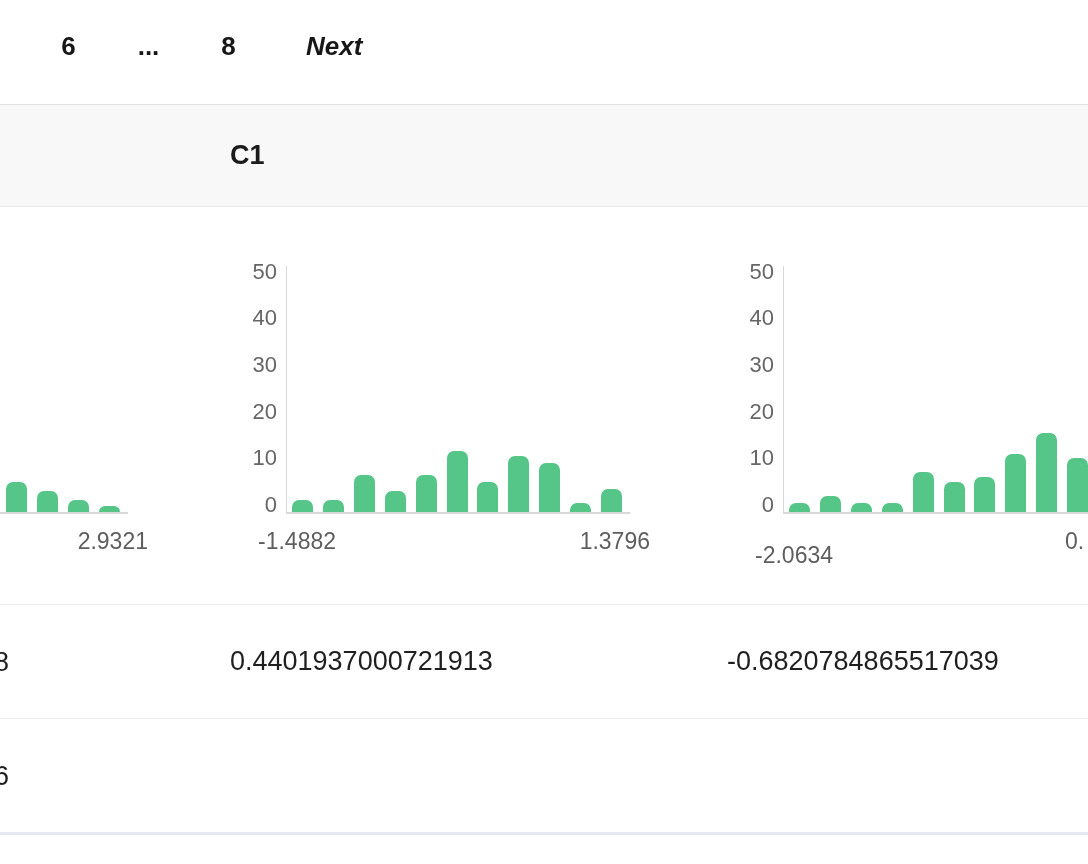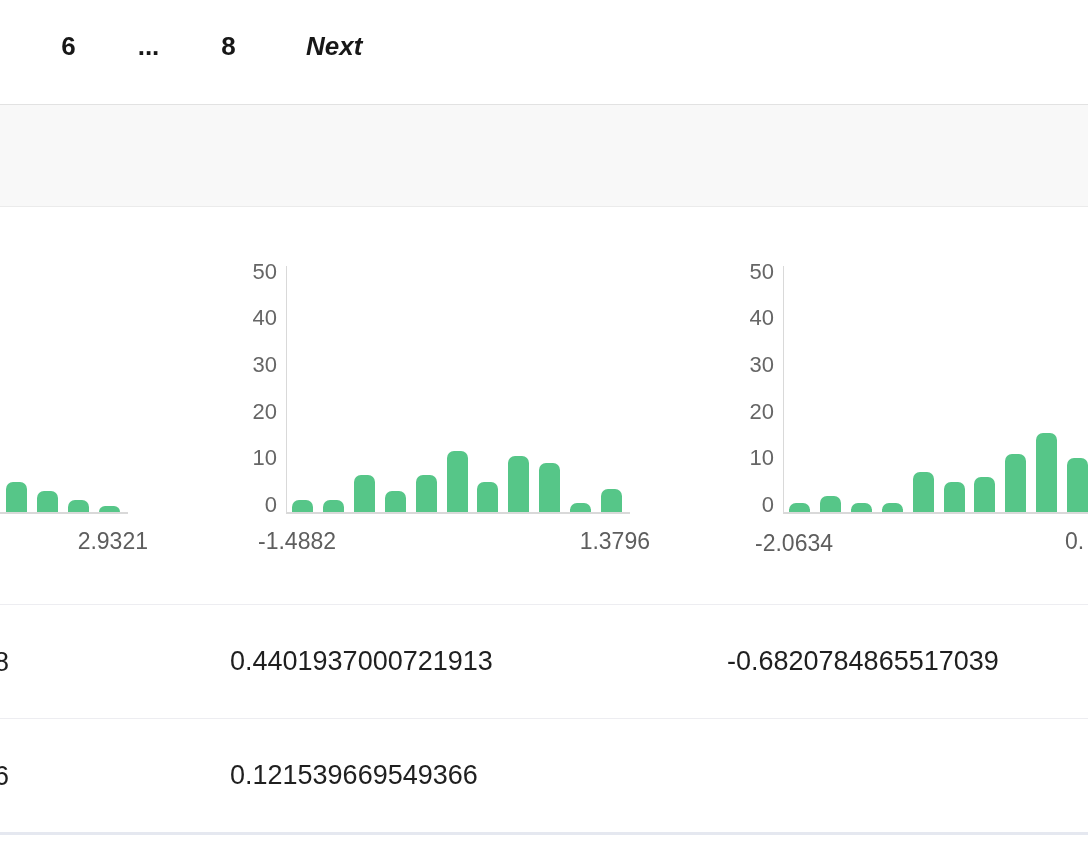--- a/index.html
+++ b/index.html
@@ -57,20 +57,21 @@
 
   <div class="pagination">
     <button class="pg-item">6</button>
     <button class="pg-item">...</button>
     <button class="pg-item">8</button>
     <button class="pg-item pg-next">Next</button>
   </div>
 
   <div class="header-row">
     <div class="col-left"></div>
+    <div class="col-main">C1</div>
   </div>
 
   <div class="chart-row">
     <div class="chart" style="left:-287px">
         <div class="axis-h" style="left: 71px; top: 305px; width: 344px;"></div>
         <div class="bar" style="left: 293px; top: 275px; height: 30px;"></div>
         <div class="bar" style="left: 324px; top: 284px; height: 21px;"></div>
         <div class="bar" style="left: 355px; top: 293px; height: 12px;"></div>
         <div class="bar" style="left: 386px; top: 299px; height: 6px;"></div>
         <div class="xlabel right" style="left: 215px; top: 323px;">2.9321</div>
@@ -110,35 +111,34 @@
         <div class="bar" style="left: 82px; top: 296px; height: 9px;"></div>
         <div class="bar" style="left: 113px; top: 289px; height: 16px;"></div>
         <div class="bar" style="left: 144px; top: 296px; height: 9px;"></div>
         <div class="bar" style="left: 175px; top: 296px; height: 9px;"></div>
         <div class="bar" style="left: 206px; top: 265px; height: 40px;"></div>
         <div class="bar" style="left: 237px; top: 275px; height: 30px;"></div>
         <div class="bar" style="left: 267px; top: 270px; height: 35px;"></div>
         <div class="bar" style="left: 298px; top: 247px; height: 58px;"></div>
         <div class="bar" style="left: 329px; top: 226px; height: 79px;"></div>
         <div class="bar" style="left: 360px; top: 251px; height: 54px;"></div>
-        <div class="xlabel" style="left: 48px; top: 325px;">-2.0634</div>
+        <div class="xlabel" style="left: 48px; top: 337px;">-2.0634</div>
         <div class="xlabel" style="left: 358px; top: 323px;">0.</div>
       </div>
   </div>
 
   <div class="data-row row-1">
     <div class="cell-left">
       <span class="frag">8</span>
     </div>
     <div class="cell-main">0.4401937000721913</div>
     <div class="cell-main cell-last">-0.6820784865517039</div>
   </div>
 
   <div class="data-row row-2">
     <div class="cell-left">
       <span class="frag">6</span>
     </div>
-    <div class="cell-main">0.121539669549366</div>
   </div>
 
   <div class="bottom-line"></div>
 
 </div>
 
 </body></html>

